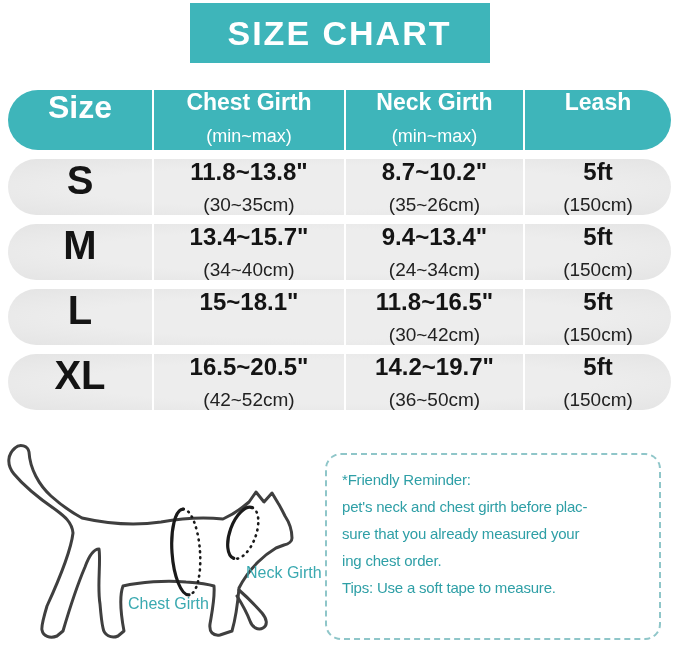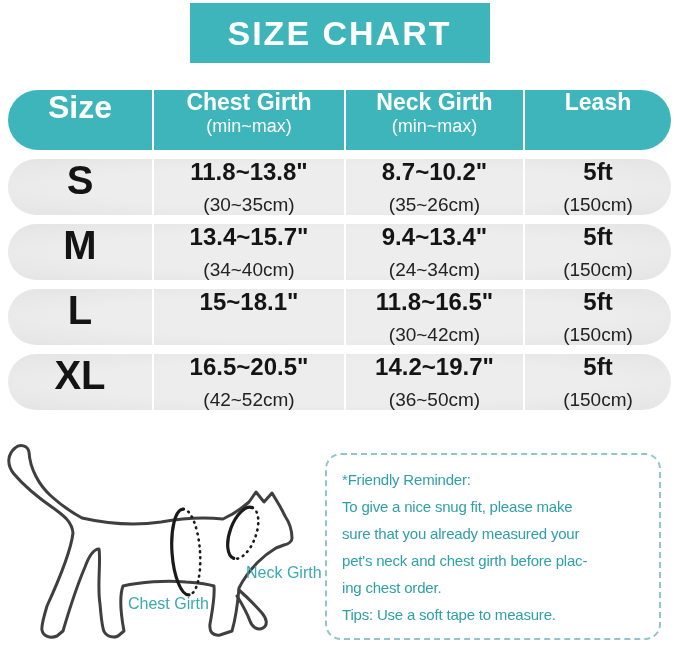--- a/index.html
+++ b/index.html
@@ -26,21 +26,21 @@
   .band-row.r1{top:224px;}
   .band-row.r2{top:289px;}
   .band-row.r3{top:354px;}
   .cell{
     display:flex;flex-direction:column;align-items:center;
     border-right:2px solid #ffffff;line-height:1.08;
   }
   .cell:last-child{border-right:none;}
   .hdr-main{font-size:23px;font-weight:bold;}
   .hdr-size{font-size:32px;font-weight:bold;}
-  .hdr-sub{font-size:18px;font-weight:normal;margin-top:2px;}
+  .hdr-sub{font-size:18px;font-weight:normal;margin-top:12px;}
   .sz{font-size:40px;font-weight:bold;}
   .val{font-size:24px;font-weight:bold;}
   .cm{font-size:19px;font-weight:normal;color:#222;margin-top:10px;}
   
   .cat-svg{position:absolute;left:0;top:438px;}
   
   .reminder{
     position:absolute;left:325px;top:453px;width:336px;height:187px;
     box-sizing:border-box;border:2px dashed #8fc6c9;border-radius:16px;
     padding:11px 6px 0 15px;color:#2e9fa6;font-size:15px;line-height:27px;
@@ -195,18 +195,17 @@
     <path d="M0,-27 A13,27 0 0 0 0,27" fill="none" stroke="#1a1a1a" stroke-width="3.2" stroke-linecap="round"></path>
     <path d="M0,-27 A13,27 0 0 1 0,27" fill="none" stroke="#1a1a1a" stroke-width="2.6" stroke-dasharray="0.8 5.2" stroke-linecap="round"></path>
   </g>
 
   <text x="246" y="140" font-size="16" fill="#3aa9b0">Neck Girth</text>
   <text x="128" y="171" font-size="16" fill="#3aa9b0">Chest Girth</text>
 </svg>
 
 <div class="reminder">
   <div class="line">*Friendly Reminder:</div>
-  <div class="line">To give a nice snug fit, please make</div>
+  <div class="line">pet's neck and chest girth before plac-</div>
   <div class="line">sure that you already measured your</div>
-  <div class="line">pet's neck and chest girth before plac-</div>
   <div class="line">ing chest order.</div>
   <div class="line">Tips: Use a soft tape to measure.</div>
 </div>
 
 </body></html>

